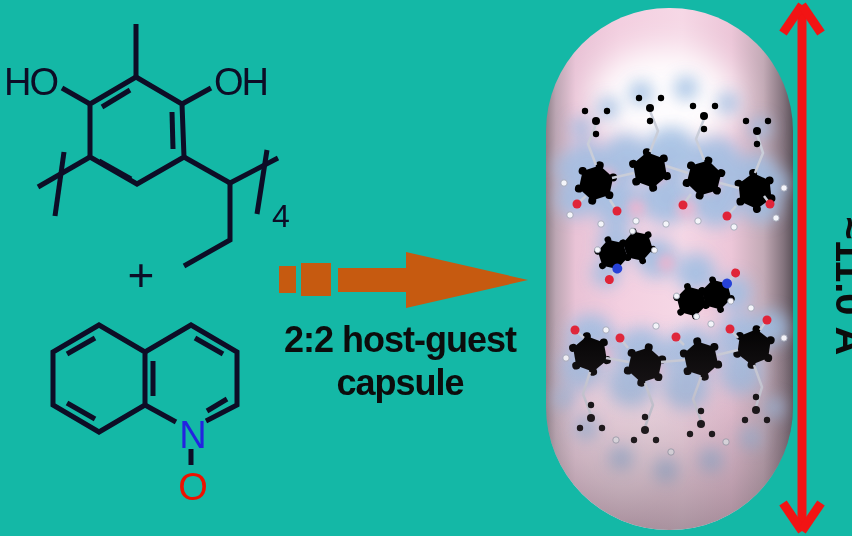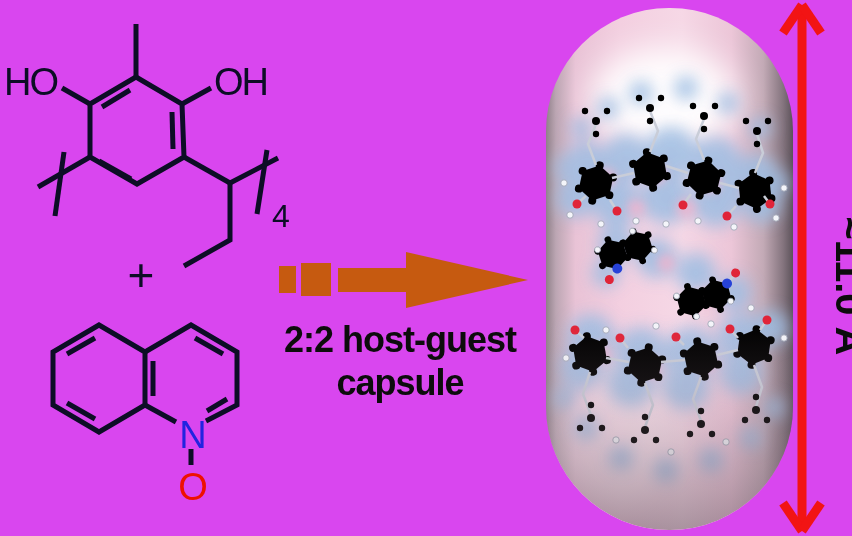--- a/index.html
+++ b/index.html
@@ -1,16 +1,16 @@
 <!DOCTYPE html>
 <html><head>
 <meta charset="utf-8">
 <style>
   html,body{margin:0;padding:0;background:#ffffff;}
-  .canvas{position:relative;width:852px;height:536px;background:#d946ef;overflow:hidden;
+  .canvas{position:relative;width:852px;height:536px;background:#14b8a6;overflow:hidden;
           font-family:"Liberation Sans", sans-serif;}
   svg text{user-select:none;}
   .bond{stroke:#0d0d26;stroke-width:5;fill:none;stroke-linejoin:miter;}
   .atom-label{font-family:"Liberation Sans",sans-serif;font-size:38px;letter-spacing:-2px;fill:#0d0d26;}
   .sub-label{font-family:"Liberation Sans",sans-serif;font-size:32px;fill:#0d0d26;}
   .plus-label{font-family:"Liberation Sans",sans-serif;font-size:46px;fill:#0d0d26;}
   .n-label{fill:#2323e0;}
   .o-label{fill:#ee1100;}
   .caption{font-family:"Liberation Sans",sans-serif;font-weight:bold;font-size:36px;fill:#0c0c0c;letter-spacing:-1px;}
   .dim-label{font-family:"Liberation Sans",sans-serif;font-weight:bold;font-size:40px;fill:#0c0c0c;}

